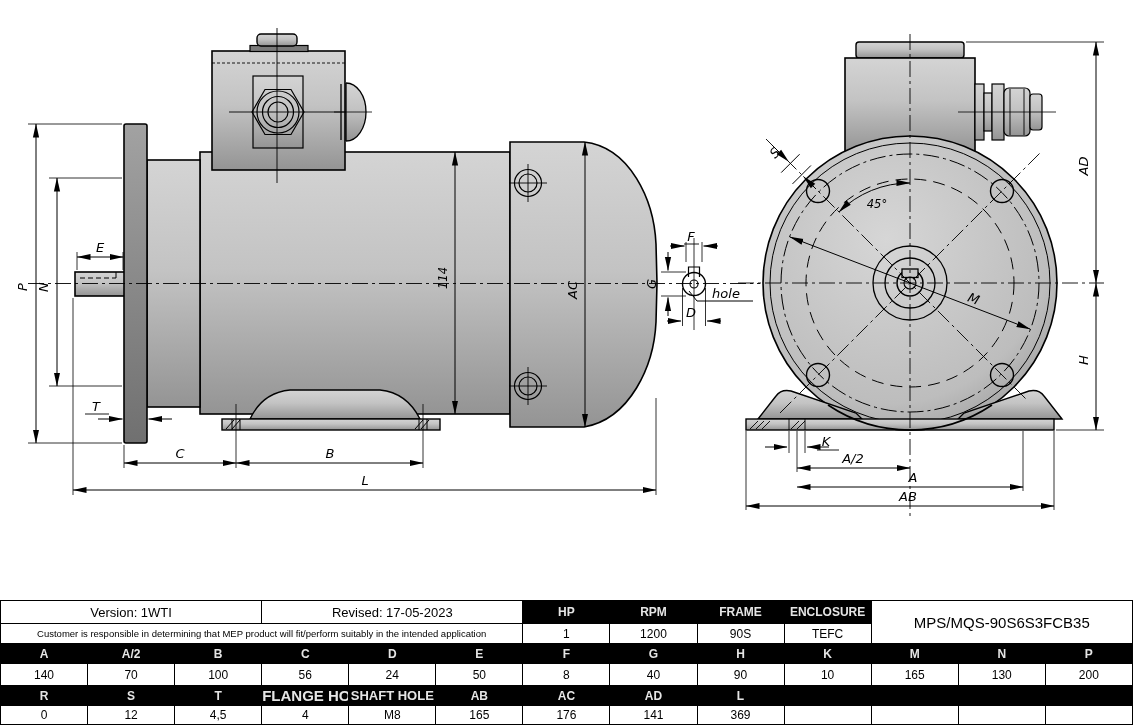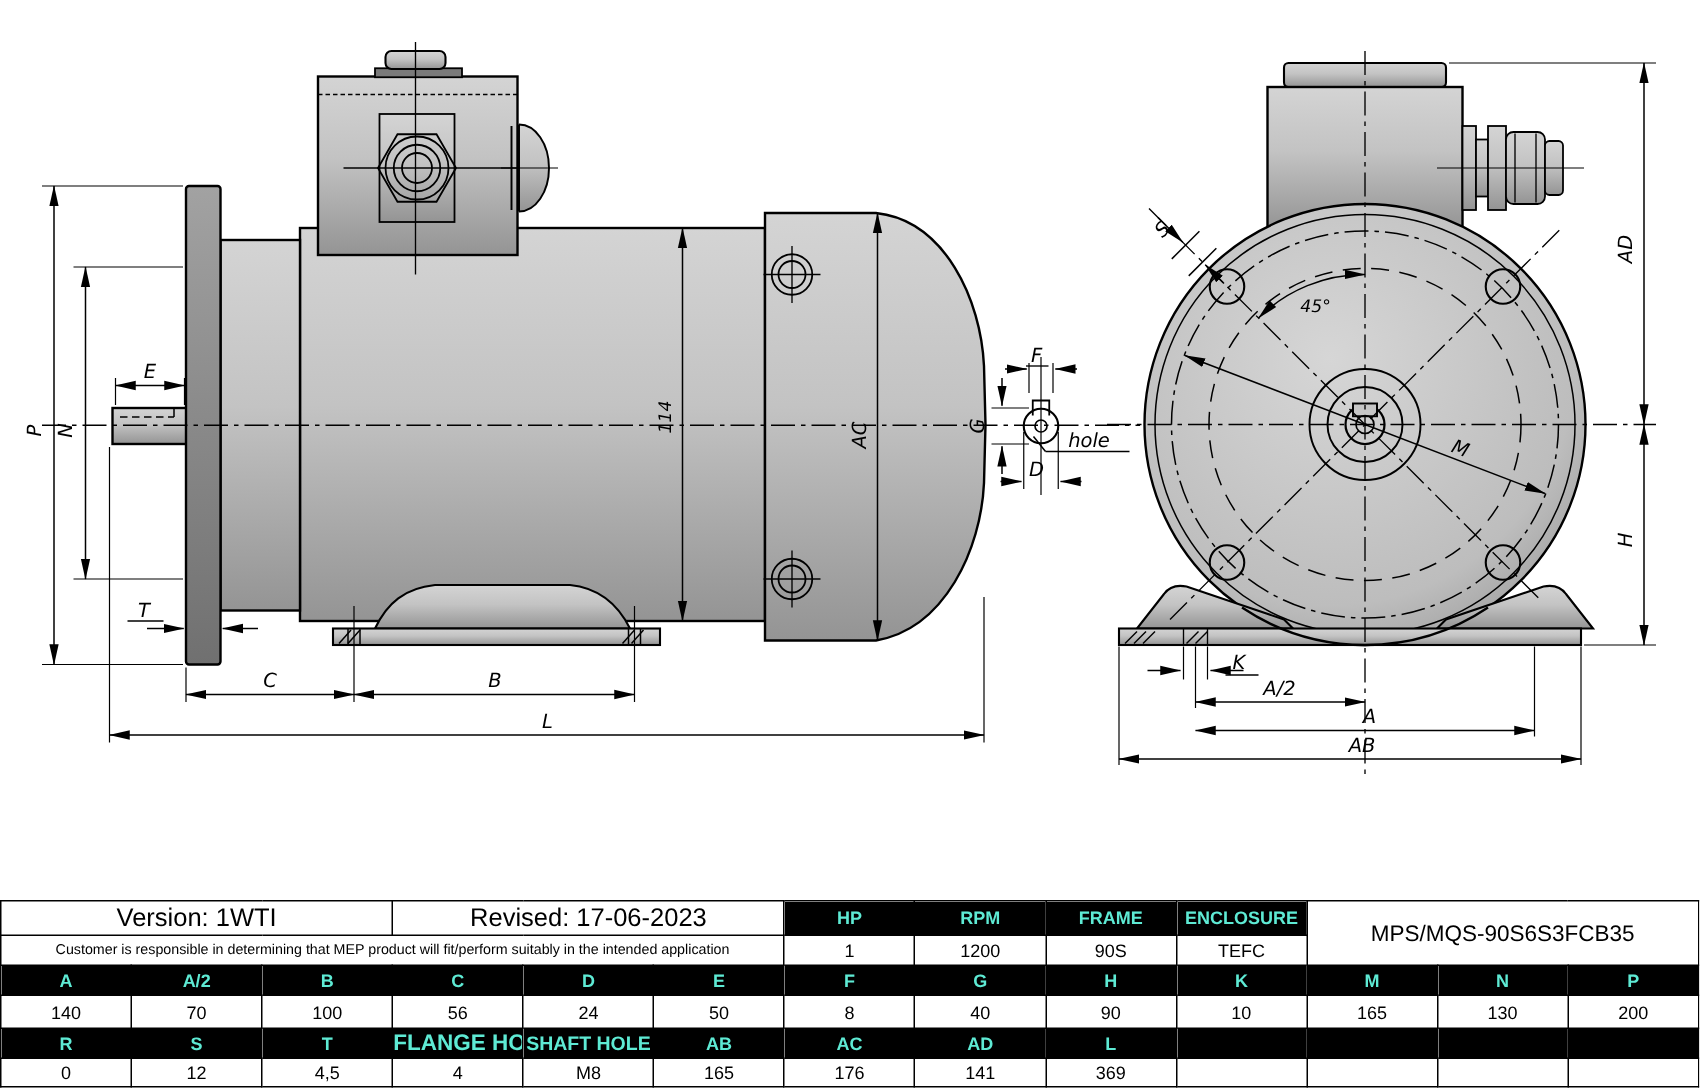--- a/index.html
+++ b/index.html
@@ -3,26 +3,26 @@
 <meta charset="utf-8">
 <style>
   html,body{margin:0;padding:0;background:#fff;}
   .screen{position:relative;width:1133px;height:727px;overflow:hidden;background:#fff;
           font-family:"Liberation Sans",sans-serif;}
   svg text{font:italic 13px "DejaVu Sans",sans-serif;fill:#000;}
   svg text.sm{font-size:11.5px;}
   .spec-table{position:absolute;left:0;top:600px;width:1133px;border-collapse:collapse;table-layout:fixed;}
   .spec-table td,.spec-table th{border:1.5px solid #000;text-align:center;vertical-align:middle;
       padding:0;font-size:12px;color:#000;overflow:hidden;white-space:nowrap;}
-  .spec-table th{background:#000;color:#5eead4;font-weight:bold;}
+  .spec-table th{background:#000;color:#e5e5e5;font-weight:bold;}
   .spec-table .r1{height:23px;} .spec-table .r2{height:20px;} .spec-table .r3{height:20px;}
   .spec-table .r4{height:22px;} .spec-table .r5{height:20px;} .spec-table .r6{height:19px;}
   .spec-table td.disclaimer{font-size:9.5px;}
   .spec-table td.partnum{font-size:15px;font-weight:normal;text-align:center;}
-  .spec-table td.meta{font-size:17px;}
+  .spec-table td.meta{font-size:13px;}
 </style>
 </head>
 <body>
 
 <div class="screen">
 
 <svg width="1133" height="595" viewBox="0 0 1133 595">
   <defs>
     <marker id="ar" viewBox="0 0 14 8" refX="13.5" refY="4" markerWidth="14" markerHeight="8" markerUnits="userSpaceOnUse" orient="auto-start-reverse">
       <path d="M14,4 L0,0.9 L0,7.1 Z" fill="#000"></path>
@@ -312,21 +312,21 @@
         <col style="width:7.692%">
     <col style="width:7.692%">
         <col style="width:7.692%">
         <col style="width:7.692%">
         <col style="width:7.692%">
     <col style="width:7.696%">
   </colgroup>
   <tbody>
         <tr class="r1">
     <td class="meta" colspan="3">Version: 1WTI</td>
-    <td class="meta" colspan="3">Revised: 17-06-2023</td>
+    <td class="meta" colspan="3">Revised: 17-05-2023</td>
     <th>HP</th>
     <th>RPM</th>
     <th>FRAME</th>
     <th>ENCLOSURE</th>
     <td class="partnum" colspan="3" rowspan="2">MPS/MQS-90S6S3FCB35</td>
   </tr>
   <tr class="r2">
     <td class="disclaimer" colspan="6">Customer is responsible in determining that MEP product will fit/perform suitably in the intended application</td>
     <td>1</td>
     <td>1200</td>

